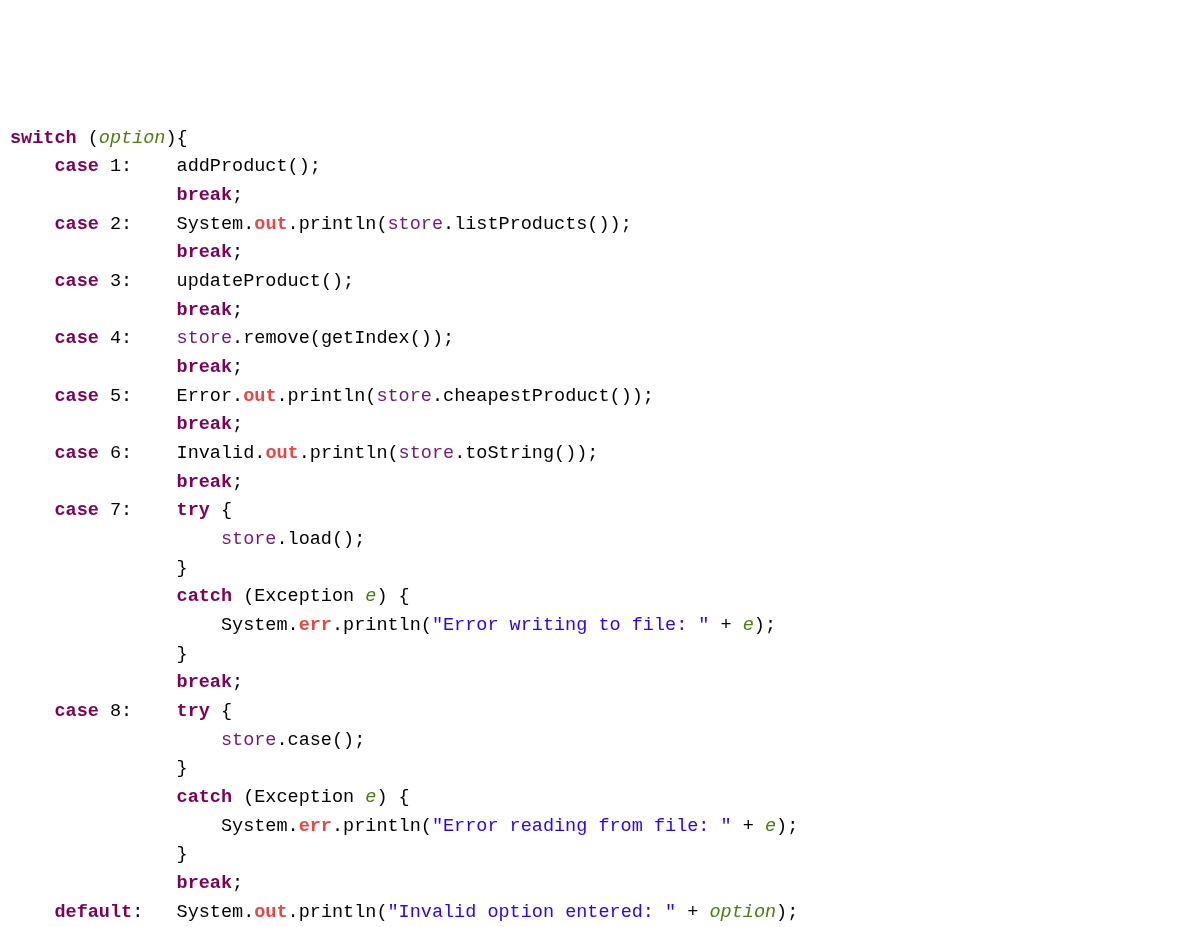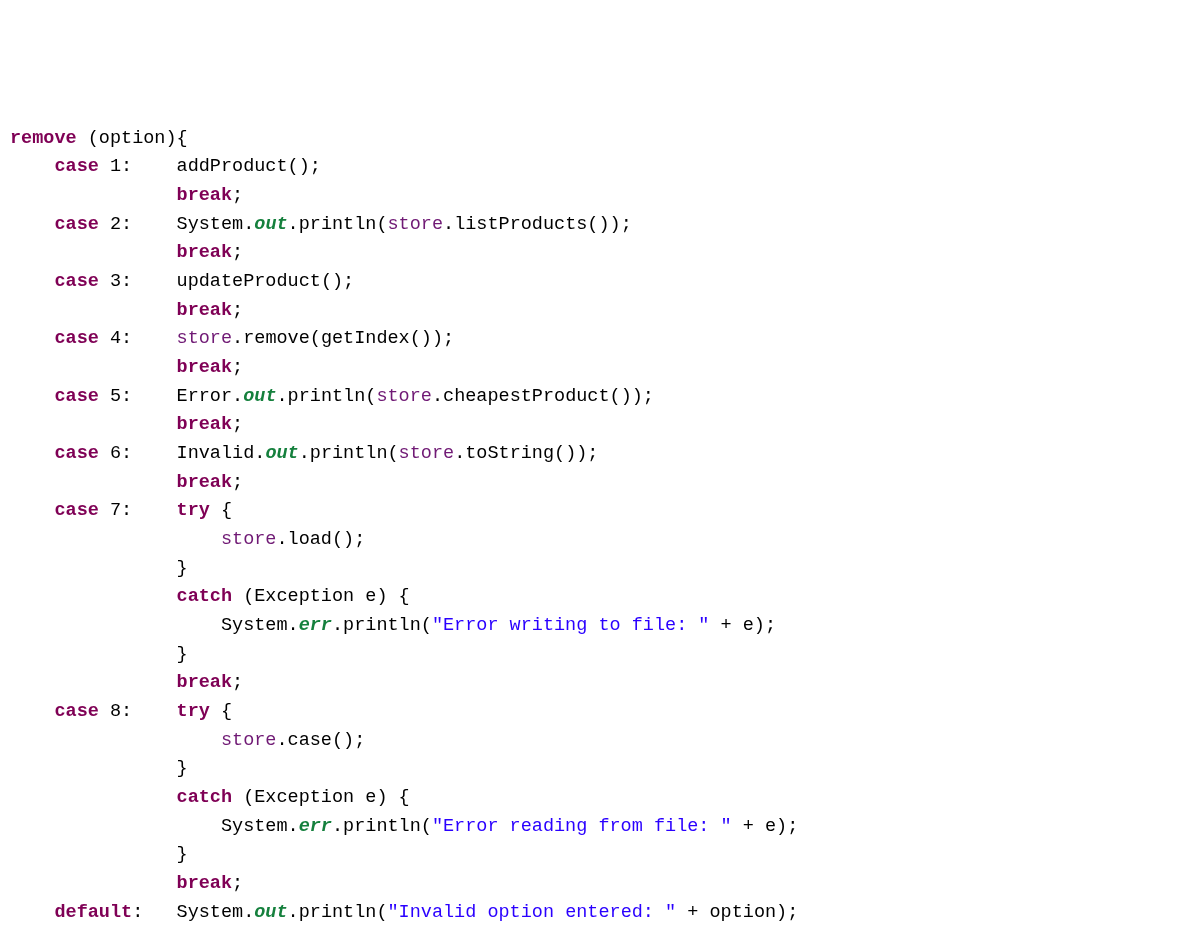--- a/index.html
+++ b/index.html
@@ -6,31 +6,31 @@
     margin: 0;
     padding: 10px;
     background: #ffffff;
     font-family: "Courier New", Courier, monospace;
     font-size: 18.5px;
     line-height: 1.55;
     color: #000000;
     white-space: pre;
   }
   .kw   { color: #7f0055; font-weight: bold; }   
-  .var  { color: #000000; }                      
+  .var  { color: #4d7c0f; font-style: italic; }                      
   .fld  { color: #701a75; }                      
-  .stat { color: #15803d; font-style: italic; font-weight: bold; }  
+  .stat { color: #ef4444; font-weight: bold; }  
   .str  { color: #2a00ff; }                      
 </style>
 </head>
 <body>
 
 
 
-<div id="code"><span class="kw">remove</span><span> (</span><span class="var">option</span><span>){
+<div id="code"><span class="kw">switch</span><span> (</span><span class="var">option</span><span>){
 </span><span>    </span><span class="kw">case</span><span> 1:    addProduct();
 </span><span>               </span><span class="kw">break</span><span>;
 </span><span>    </span><span class="kw">case</span><span> 2:    System.</span><span class="stat">out</span><span>.println(</span><span class="fld">store</span><span>.listProducts());
 </span><span>               </span><span class="kw">break</span><span>;
 </span><span>    </span><span class="kw">case</span><span> 3:    updateProduct();
 </span><span>               </span><span class="kw">break</span><span>;
 </span><span>    </span><span class="kw">case</span><span> 4:    </span><span class="fld">store</span><span>.remove(getIndex());
 </span><span>               </span><span class="kw">break</span><span>;
 </span><span>    </span><span class="kw">case</span><span> 5:    Error.</span><span class="stat">out</span><span>.println(</span><span class="fld">store</span><span>.cheapestProduct());
 </span><span>               </span><span class="kw">break</span><span>;

